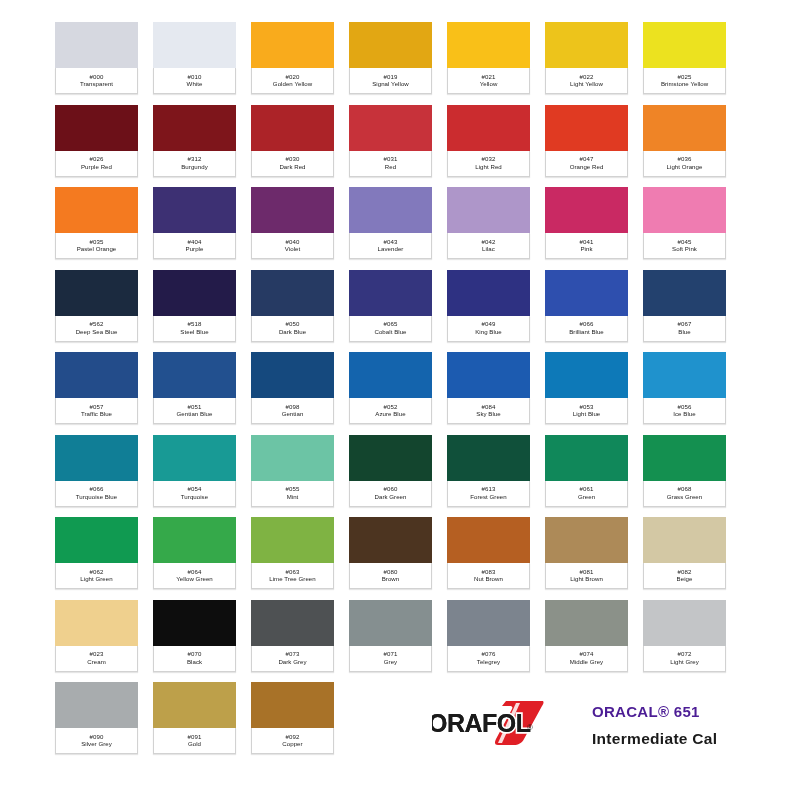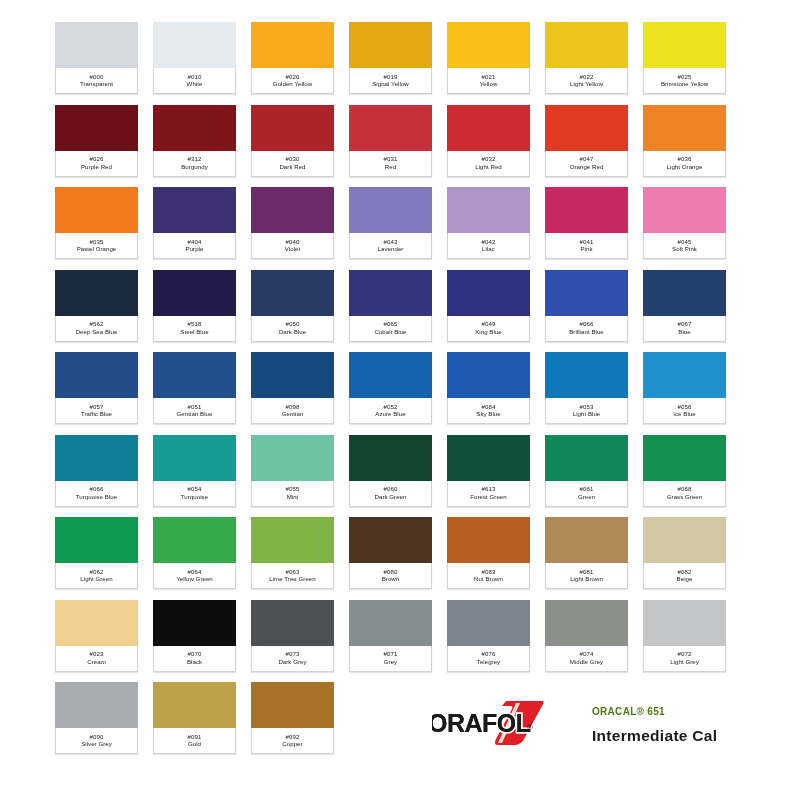--- a/index.html
+++ b/index.html
@@ -91,23 +91,23 @@
     flex: 0 0 auto;
   }
   .logo svg { display: block; }
   .brandtext {
     margin-left: 24px;
     display: flex;
     flex-direction: column;
     justify-content: center;
   }
   .brandtext .line1 {
-    font-size: 10px;
+    font-size: 15px;
     font-weight: bold;
-    color: #4d7c0f;
+    color: #4c1d95;
     letter-spacing: 0.3px;
     white-space: nowrap;
   }
   .brandtext .line2 {
     font-size: 15.5px;
     font-weight: bold;
     color: #1a1a1a;
     letter-spacing: 0.3px;
     white-space: nowrap;
     margin-top: 10px;

